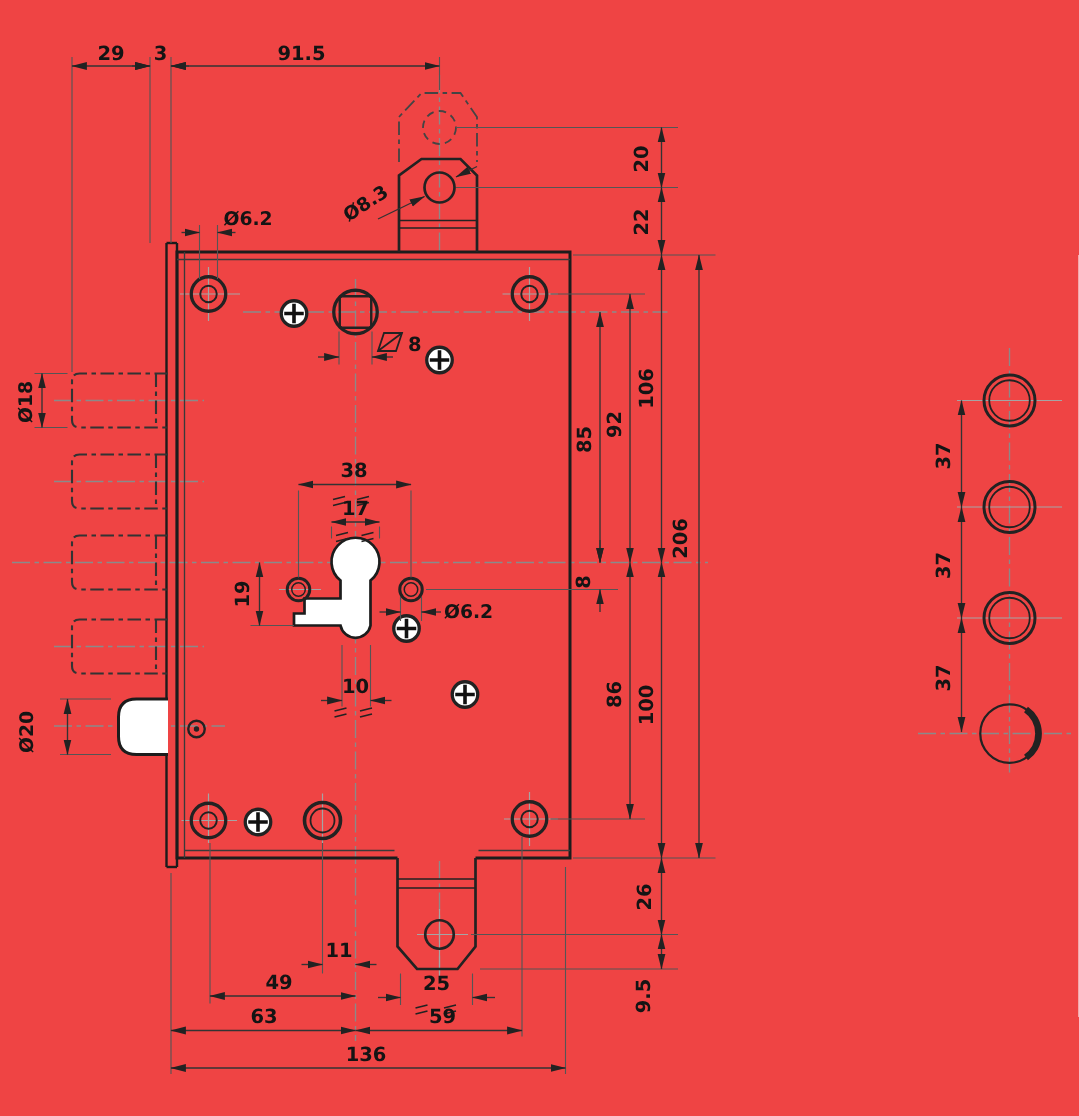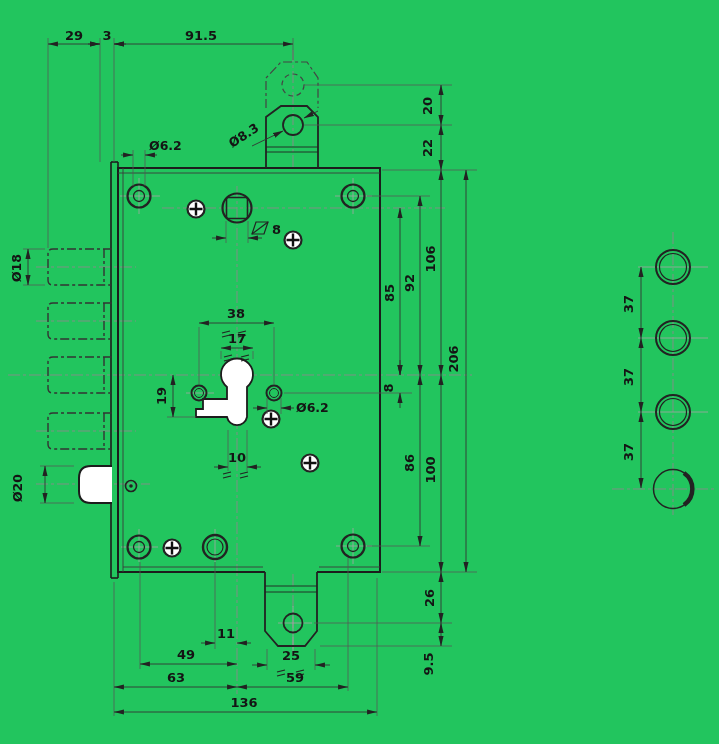--- a/index.html
+++ b/index.html
@@ -1,17 +1,17 @@
 <!DOCTYPE html>
 <html><head>
 <meta charset="utf-8">
 <title>Technical drawing</title>
 <style>
   html,body{margin:0;padding:0;background:#f7f7f7;}
-  .sheet{position:relative;width:719px;height:744px;background:#22c55e;margin:0 auto;
+  .sheet{position:relative;width:719px;height:744px;background:#ef4444;margin:0 auto;
          font-family:"DejaVu Sans", sans-serif;}
   svg{position:absolute;left:0;top:0;}
   text{font-family:"DejaVu Sans", sans-serif;font-size:13px;font-weight:bold;fill:#141414;}
   .lbl-s{font-size:12.5px;}
 </style>
 </head>
 <body>
 
 <div class="sheet">
 <svg width="719" height="744" viewBox="0 0 719 744">

